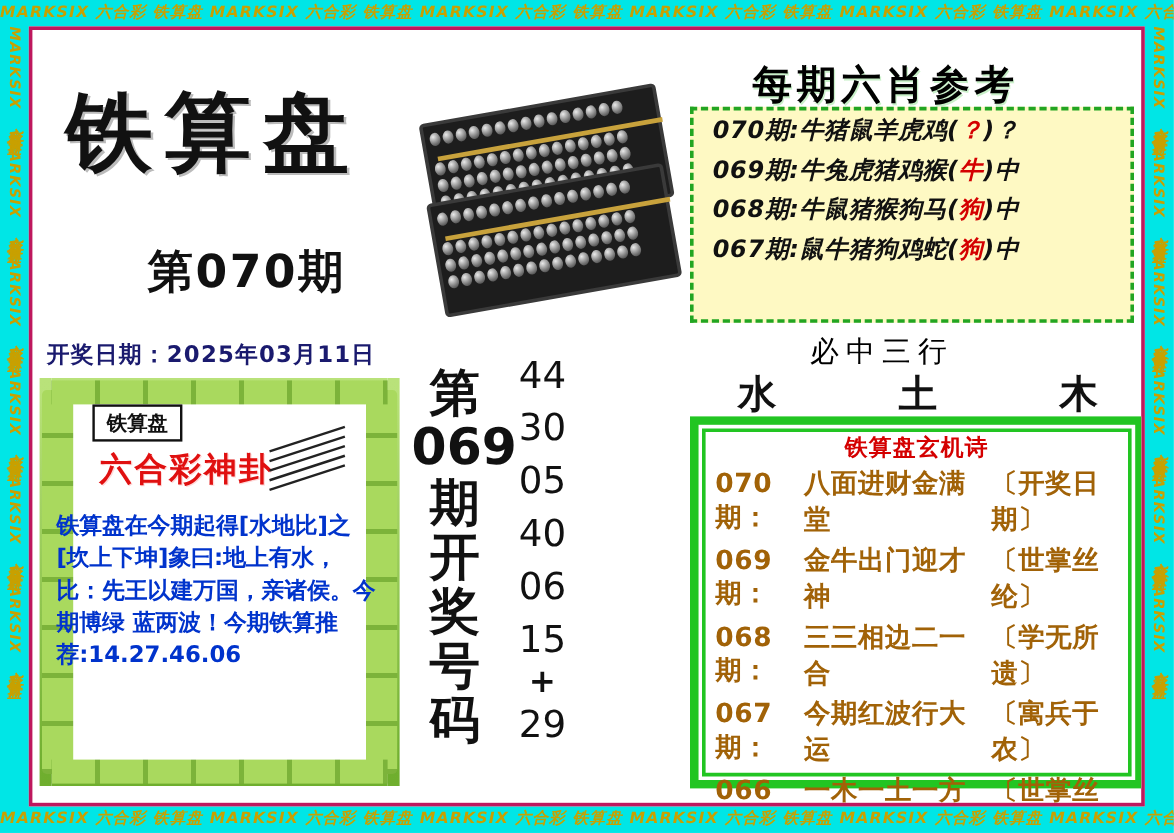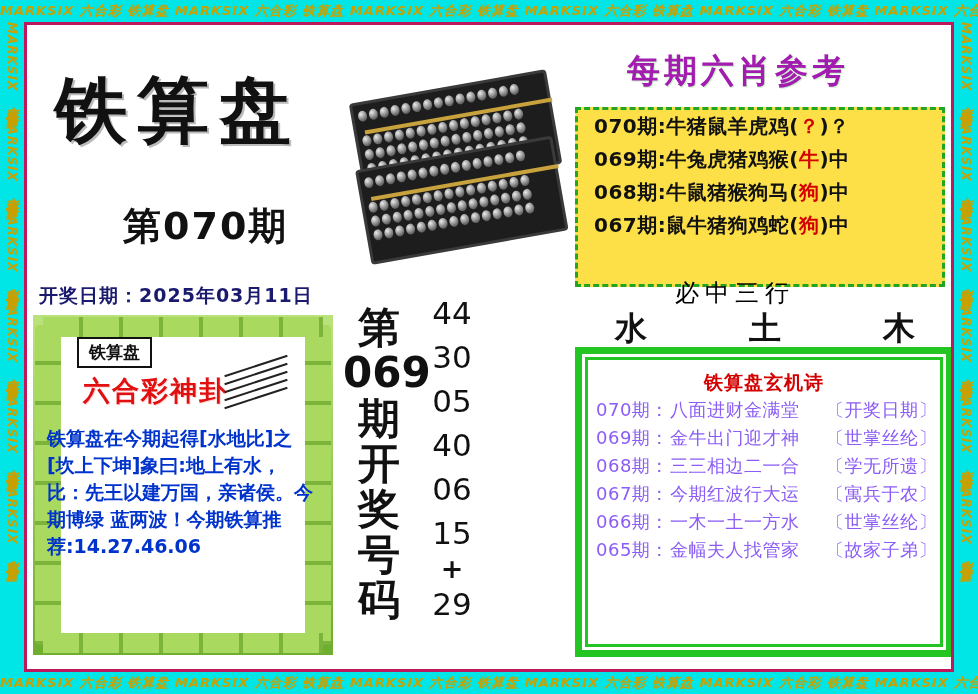--- a/index.html
+++ b/index.html
@@ -154,29 +154,30 @@
     text-align:center;
   }
   .numbers-col .n {
     font-size:31px; font-weight:normal; color:#111; line-height:1.42;
   }
   .numbers-col .plus { font-size:27px; font-weight:bold; color:#111; line-height:1.0; }
 
   
   .rt-title {
     position:absolute; left:600px; top:24px;
-    font-size:33px; font-weight:bold; color:#a21caf;
+    font-size:33px; font-weight:bold; color:#000000;
     letter-spacing:4px;
     text-shadow:1px 1px 0 #c9f0c9;
   }
   .zodiac-box {
-    position:absolute; left:548px; top:82px; width:370px; height:180px;
-    background:#fde047;
+    position:absolute; left:548px; top:64px; width:370px; height:180px;
+    background:#fef9c3;
     border:3px solid #22a522;
     border-style:dashed;
+    font-style:italic;
   }
   .zodiac-row {
     font-size:20px; font-weight:bold; color:#111;
     padding:3px 0 3px 16px;
     letter-spacing:0.5px;
   }
   .zodiac-row .rd { color:#d40000; }
 
   
   .hit3-title {
@@ -191,27 +192,27 @@
   }
 
   
   .poem-box {
     position:absolute; left:548px; top:322px; width:378px; height:310px;
     background:#fff;
     border:7px solid #22c522;
     box-shadow:inset 0 0 0 3px #fff, inset 0 0 0 6px #22c522;
   }
   .poem-title {
-    text-align:center; margin-top:16px;
+    text-align:center; margin-top:6px;
     font-size:19px; font-weight:bold; color:#d40000;
     letter-spacing:1px;
   }
   .poem-row {
     display:flex; align-items:center;
-    font-size:18px; font-weight:normal; color:#8b5cf6;
+    font-size:22px; font-weight:bold; color:#a16207;
     padding:2px 0 2px 14px;
     letter-spacing:0.5px;
   }
   .poem-row .issue { width:74px; }
   .poem-row .text { flex:1; }
   .poem-row .tag { width:120px; text-align:left; }
 </style>
 </head>
 <body>
 

